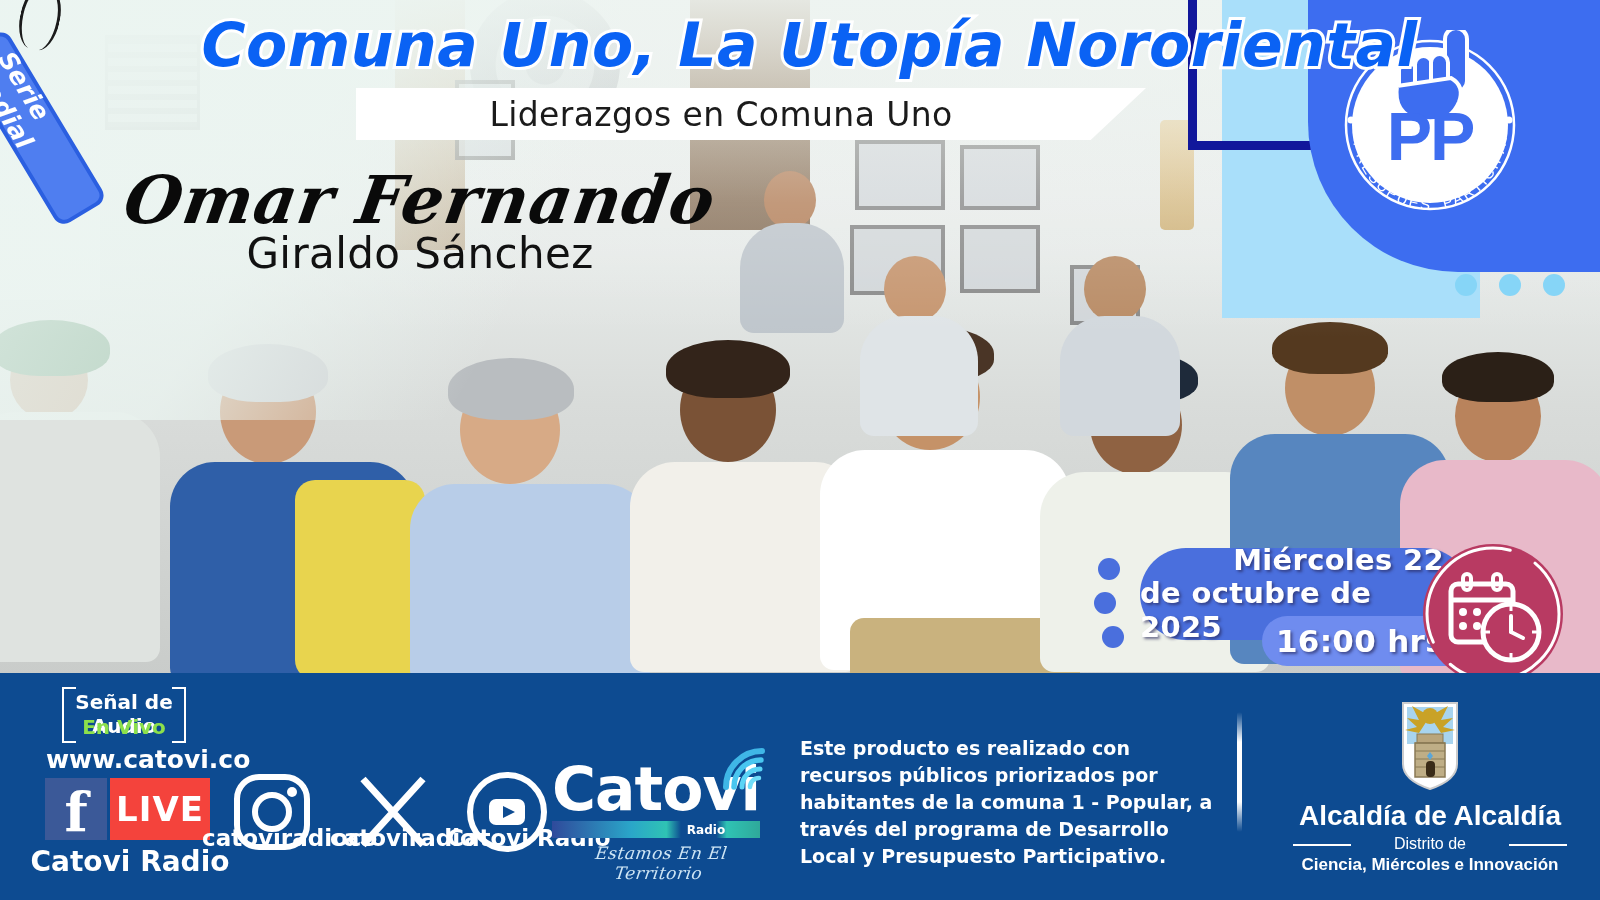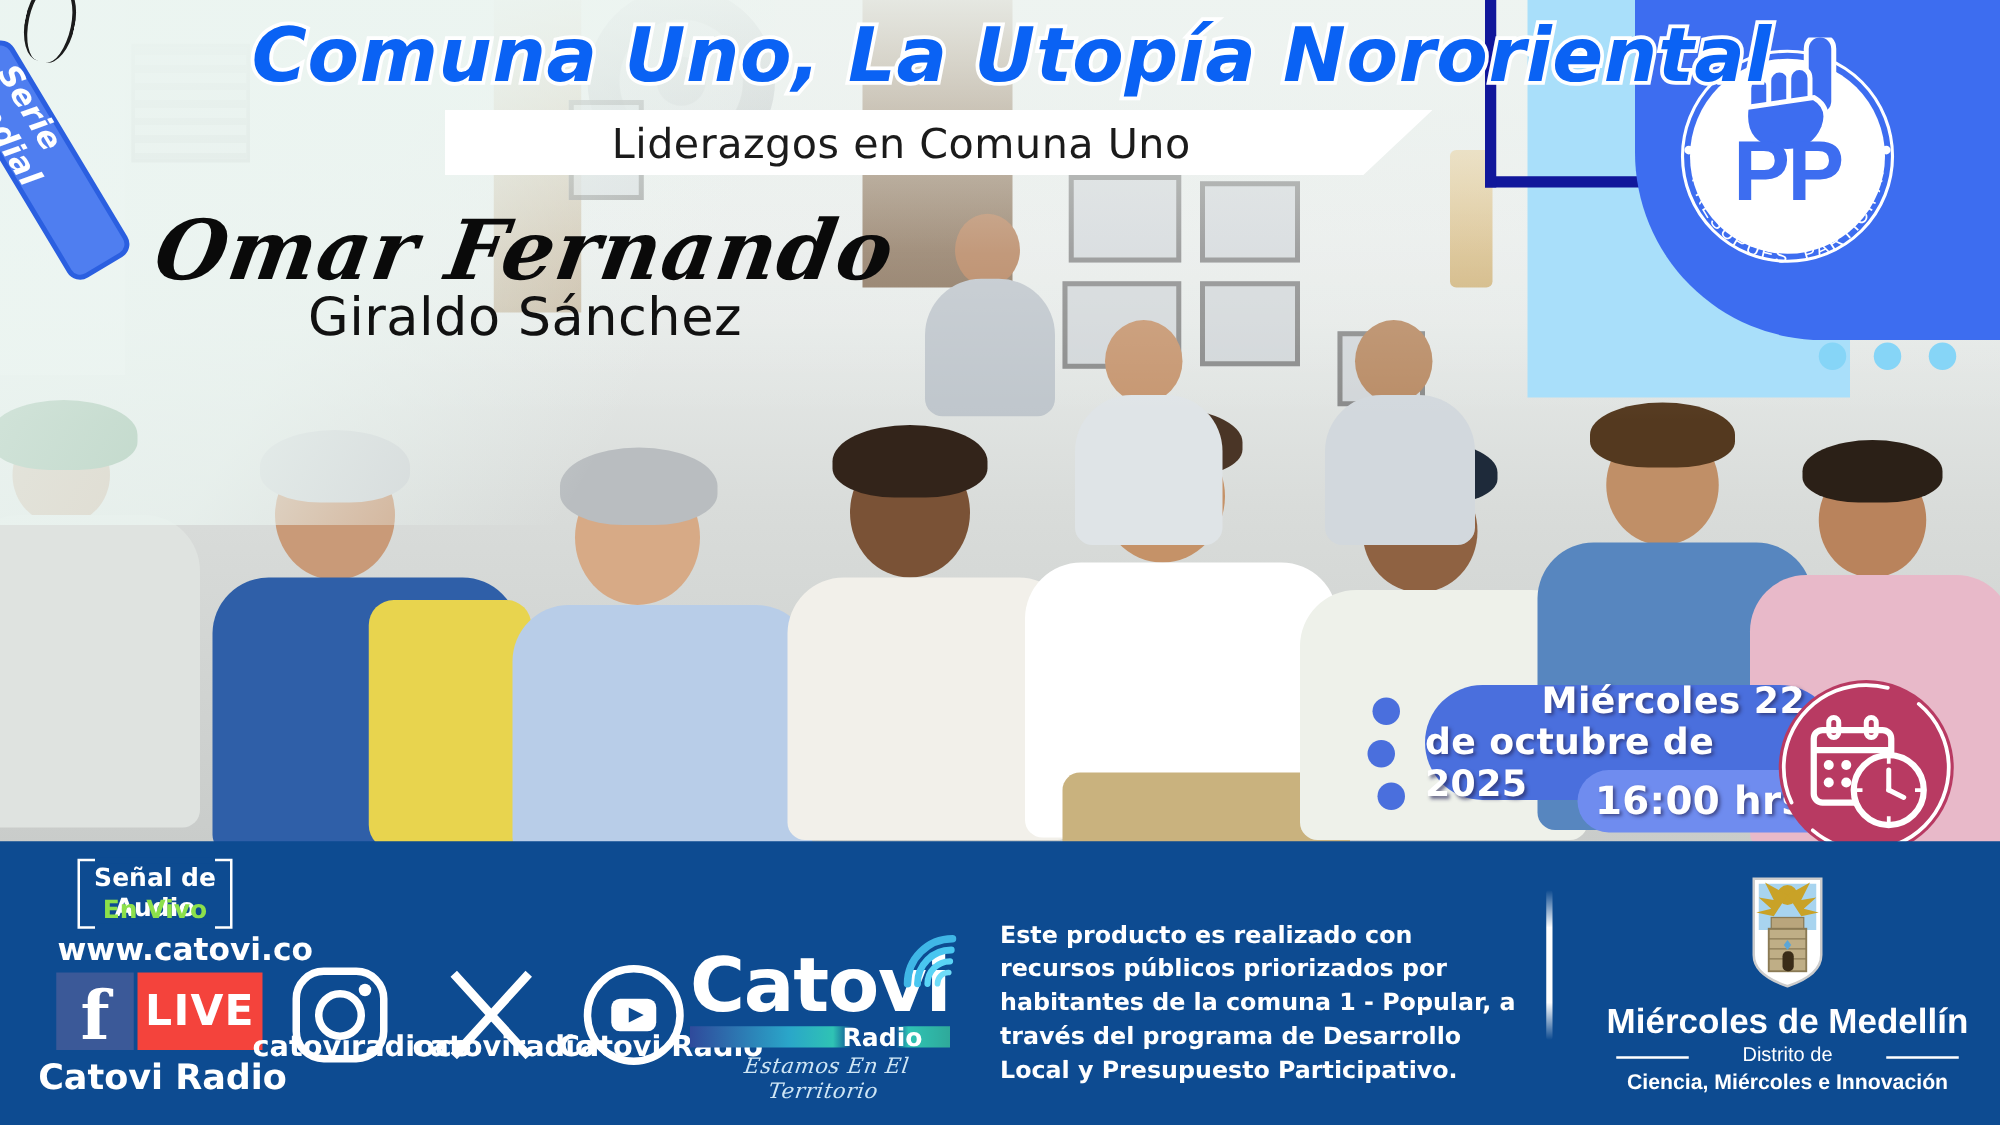--- a/index.html
+++ b/index.html
@@ -151,21 +151,21 @@
   .soc-label { position:absolute; top:152px; text-align:center;
     font-family:"DejaVu Sans", sans-serif; font-weight:bold; font-size:23px; color:#ffffff; white-space:nowrap; }
 
   .catovi-logo { position:absolute; left:552px; top:86px; width:210px; }
   .catovi-word { font-family:"DejaVu Sans", sans-serif; font-weight:bold; font-size:60px;
     color:#ffffff; letter-spacing:-1px; line-height:1; }
   .catovi-bar { position:absolute; left:0; top:62px; width:208px; height:17px;
     background:linear-gradient(90deg,#2f4a9b 0%,#2aa6c9 38%,#2fc3b4 55%,#0d4b91 62%,#0d4b91 79%,#2fc3b4 84%,#2fa99a 100%); }
   .catovi-radio { position:absolute; left:118px; top:62px; width:72px; height:17px;
     display:flex; align-items:center; justify-content:center;
-    font-family:"DejaVu Sans", sans-serif; font-weight:bold; font-size:20px; color:#ffffff; }
+    font-family:"DejaVu Sans", sans-serif; font-weight:bold; font-size:12px; color:#ffffff; }
   .catovi-tag { position:absolute; left:6px; top:84px; width:204px; text-align:center;
     font-family:"DejaVu Serif", serif; font-style:italic; font-size:17px; color:#cfe6f5;
     transform:skewX(-8deg); letter-spacing:.5px; }
   .wifi-ico { position:absolute; left:166px; top:-16px; width:56px; height:50px; }
 
   .disclaimer { position:absolute; left:800px; top:62px; width:420px; text-align:left;
     font-family:"DejaVu Sans", sans-serif; font-weight:bold; font-size:19px; color:#ffffff;
     line-height:1.42; }
 
   .vline { position:absolute; left:1237px; top:712px; width:5px; height:120px;
@@ -439,18 +439,18 @@
           <path d="M31 16 L13 6 L20 20 L8 18 L18 27 L6 30 L20 33 L31 16"></path>
           <path d="M31 16 L49 6 L42 20 L54 18 L44 27 L56 30 L42 33 L31 16"></path>
         </g>
         <rect x="18" y="34" width="26" height="9" fill="#b9a57c" stroke="#8a7a55"></rect>
         <rect x="16" y="43" width="30" height="34" fill="#bfae86" stroke="#8a7a55" stroke-width="1.5"></rect>
         <path d="M16 43 H46 M16 51 H46 M16 59 H46 M16 67 H46" stroke="#8a7a55" stroke-width="1"></path>
         <rect x="27" y="61" width="9" height="16" rx="4" fill="#3a2c18"></rect>
         <path d="M31 52 l3 4 -3 4 -3 -4 z" fill="#5ba6d8"></path>
       </svg>
     </div>
-    <div class="alc-name">Miércoles de Medellín</div>
+    <div class="alc-name">Alcaldía de Alcaldía</div>
     <div class="alc-sub">Distrito de</div>
     <div class="alc-sub2">Ciencia, Miércoles e Innovación</div>
   </div>
 
 </div>
 
 </body></html>

